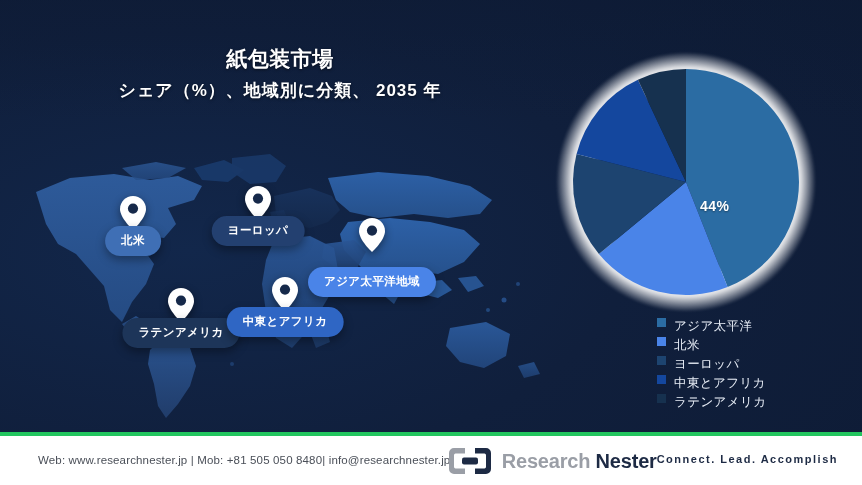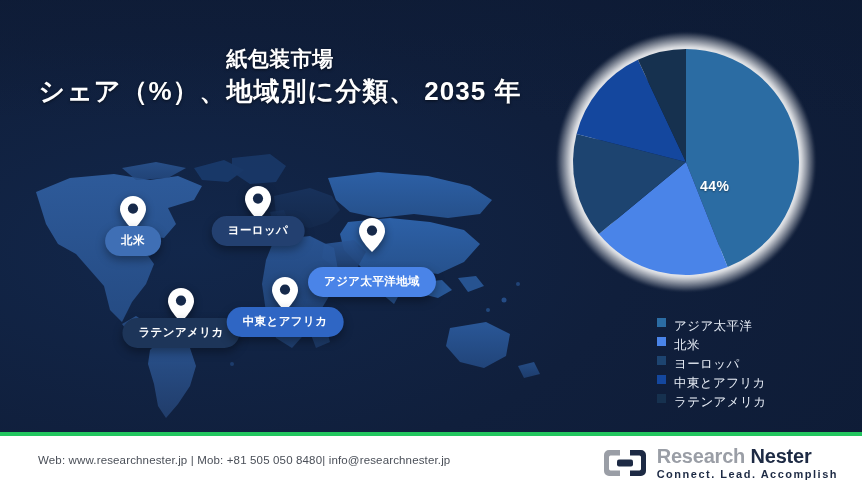--- a/index.html
+++ b/index.html
@@ -33,21 +33,21 @@
     position:absolute;left:0;top:44px;width:560px;
     text-align:center;
     z-index:6;
   }
   .title-l1{
     color:#ffffff;font-size:21px;font-weight:bold;
     letter-spacing:.5px;line-height:30px;
     text-shadow:0 1px 3px rgba(0,0,0,.55);
   }
   .title-l2{
-    color:#ffffff;font-size:26px;font-weight:bold;
+    color:#ffffff;font-size:17px;font-weight:bold;
     letter-spacing:1px;line-height:34px;
     text-shadow:0 1px 3px rgba(0,0,0,.55);
   }
   
   .map-wrap{
     position:absolute;left:18px;top:152px;
     width:540px;height:270px;
     z-index:2;
   }
   .map-wrap svg{display:block;width:540px;height:270px;}
@@ -80,21 +80,21 @@
   .m-eu   .pill{background:#234070;}
   .m-apac {left:372px;top:218px;}
   .m-apac .pill{background:#4a84e8;margin-top:19px;}
   .m-latam{left:181px;top:288px;}
   .m-latam.marker .pill{background:#1d3559;}
   .m-mea  {left:285px;top:277px;}
   .m-mea  .pill{background:#2f66c4;}
 
   
   .pie-wrap{
-    position:absolute;left:556px;top:32px;
+    position:absolute;left:556px;top:52px;
     width:260px;height:260px;
     z-index:4;
   }
   .pie-halo{
     position:absolute;left:0;top:0;
     width:260px;height:260px;border-radius:50%;
     background:radial-gradient(closest-side,rgba(255,255,255,0) 68%,rgba(255,255,255,.93) 75%,rgba(255,255,255,.88) 88%,rgba(255,255,255,0) 100%);
     filter:blur(1px);
   }
   .pie-wrap svg{position:absolute;left:0;top:0;width:260px;height:260px;}
@@ -133,21 +133,21 @@
   .footer-text{
     position:absolute;left:38px;top:18px;
     color:#4a4f58;font-size:11.5px;letter-spacing:.15px;
     white-space:nowrap;
   }
   .logo{
     position:absolute;right:24px;top:10px;
     display:flex;align-items:center;
   }
   .logo-mark{width:46px;height:30px;margin-right:9px;flex:0 0 auto;}
-  .logo-text{display:flex;flex-direction:column;line-height:1;}
+  .logo-text{display:flex;line-height:1;text-align:right;}
   .logo-title{font-size:20px;font-weight:bold;letter-spacing:-.2px;white-space:nowrap;}
   .logo-title .t1{color:#9a9ea6;}
   .logo-title .t2{color:#1d2a44;}
   .logo-tag{
     margin-top:3px;
     font-size:11px;font-weight:bold;color:#1d2a44;
     letter-spacing:1.5px;white-space:nowrap;
   }
 </style>
 </head>

